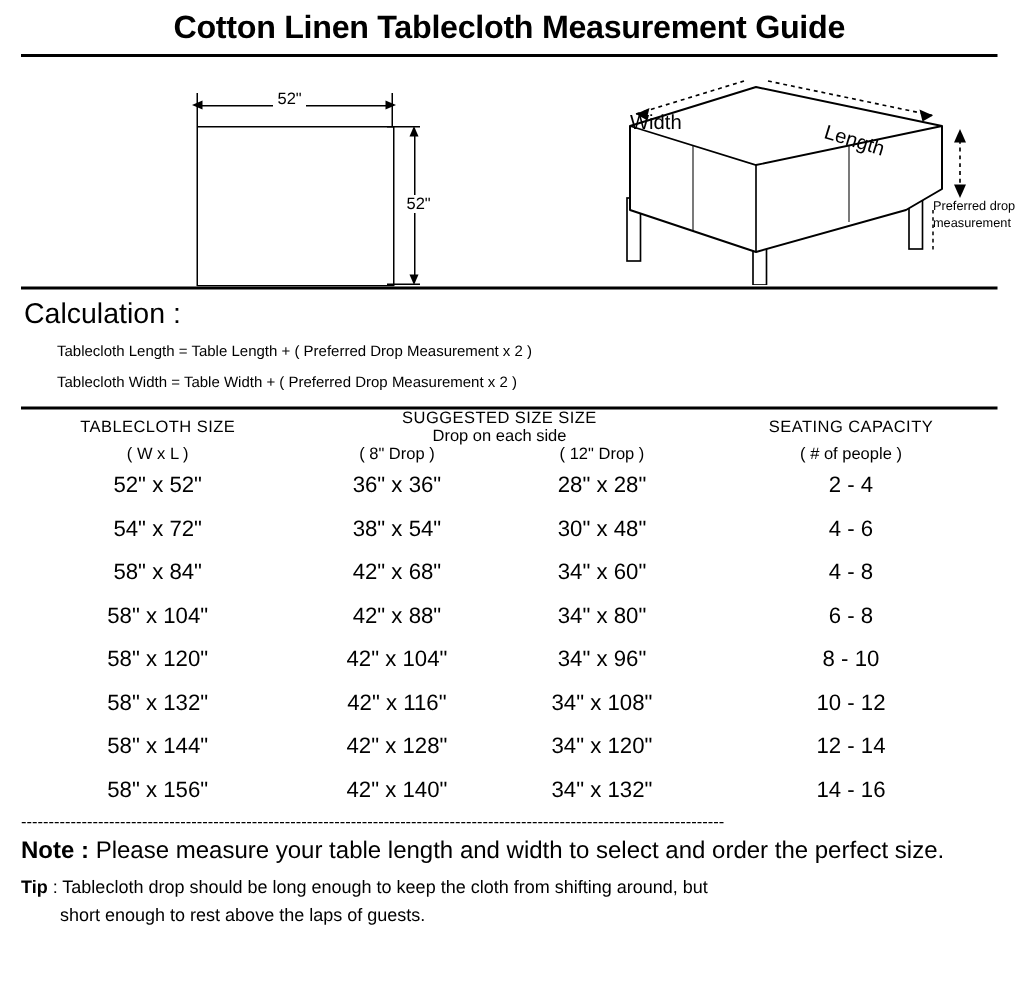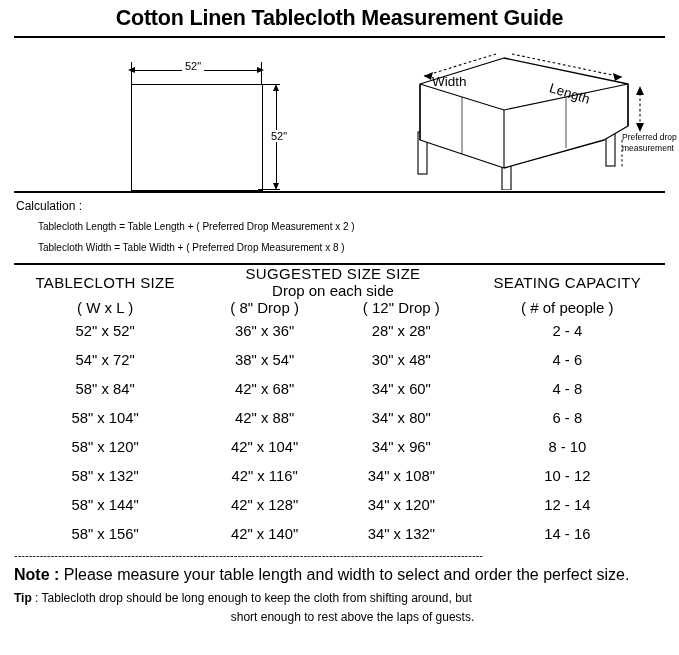--- a/index.html
+++ b/index.html
@@ -122,53 +122,53 @@
     left: 370px;
     top: 6px;
     width: 300px;
     height: 146px;
   }
   .diag-label {
     position: absolute;
     font-size: 13.5px;
     color: #000;
   }
-  .diag-label.width { left: 48px; top: 30px; }
+  .diag-label.width { left: 36px; top: 30px; }
   .diag-label.length { left: 165px; top: 42px; transform: rotate(17deg); }
   .diag-label.drop {
     left: 238px; top: 88px; font-size: 8.5px; line-height: 11px; width: 62px;
   }
 
   
   .calc-block {
     padding-top: 6px;
     padding-bottom: 4px;
   }
   .calc-title {
-    font-size: 12px;
+    font-size: 19px;
     color: #000;
     padding-left: 2px;
     padding-bottom: 3px;
   }
   .calc-line {
     font-size: 10px;
     color: #000;
     padding-left: 24px;
     line-height: 21px;
   }
 
   
   table.sizes {
     width: 100%;
     border-collapse: collapse;
     table-layout: fixed;
   }
   table.sizes th, table.sizes td {
     text-align: center;
-    font-size: 15px;
+    font-size: 11px;
     color: #000;
     font-weight: normal;
     padding: 0;
   }
   .hdr-main {
     font-size: 14.2px;
     letter-spacing: 0.3px;
     padding-top: 6px;
     padding-bottom: 1px;
   }
@@ -205,21 +205,21 @@
     color: #000;
     padding-top: 3px;
   }
   .note-line b { font-weight: bold; }
   .tip-block {
     font-size: 12px;
     line-height: 19px;
     color: #000;
     padding-top: 5px;
   }
-  .tip-indent { padding-left: 26px; text-align: center; }
+  .tip-indent { padding-left: 26px; }
 </style>
 </head>
 <body>
 
 <div class="page">
 
   <div class="title">Cotton Linen Tablecloth Measurement Guide</div>
   <div class="rule-thick"></div>
 
   <div class="diagrams">
@@ -269,21 +269,21 @@
       <div class="diag-label drop">Preferred drop measurement</div>
     </div>
 
   </div>
 
   <div class="rule-thick"></div>
 
   <div class="calc-block">
     <div class="calc-title">Calculation :</div>
     <div class="calc-line">Tablecloth Length = Table Length + ( Preferred Drop Measurement x 2 )</div>
-    <div class="calc-line">Tablecloth Width = Table Width + ( Preferred Drop Measurement x 8 )</div>
+    <div class="calc-line">Tablecloth Width = Table Width + ( Preferred Drop Measurement x 2 )</div>
   </div>
 
   <div class="rule-thick"></div>
 
   <table class="sizes">
     <colgroup>
       <col class="col1">
         <col class="col2">
         <col class="col3">
         <col class="col4">

